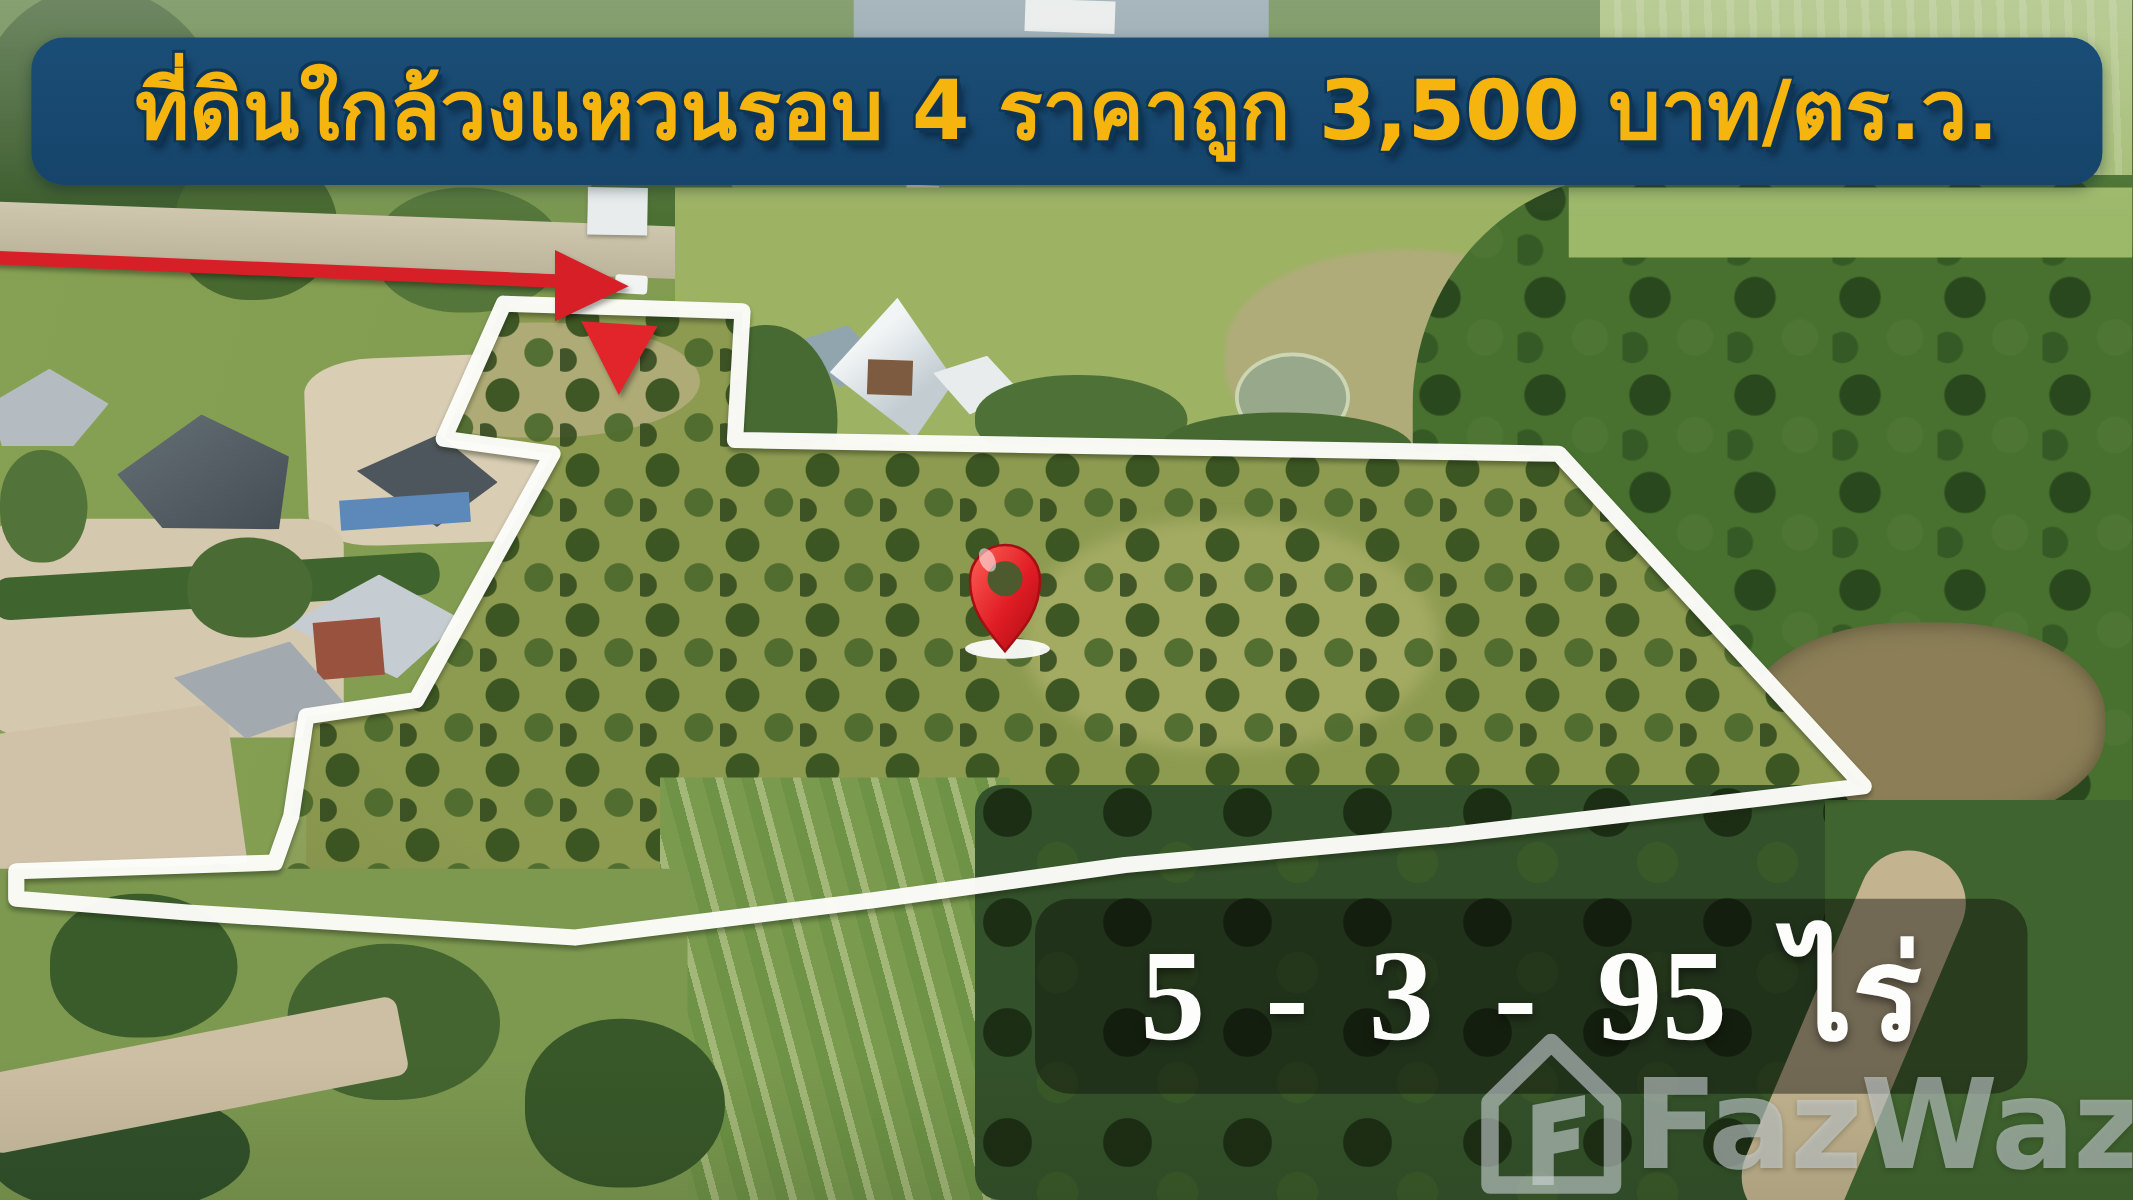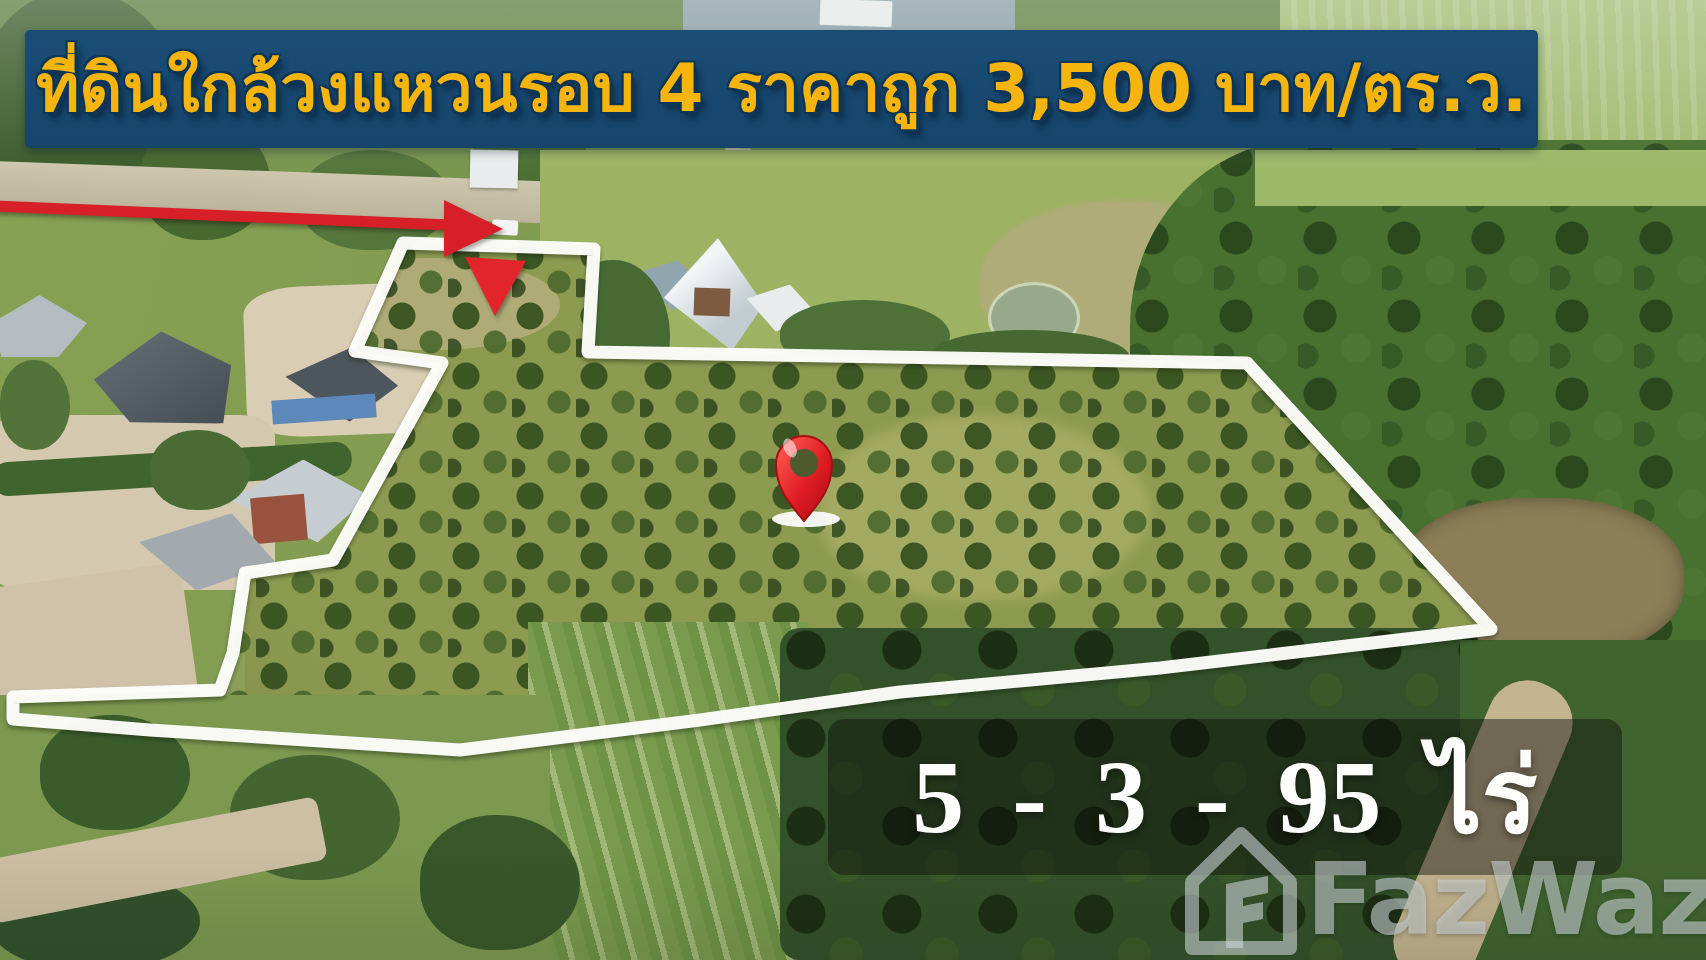--- a/index.html
+++ b/index.html
@@ -8,29 +8,29 @@
          background:linear-gradient(105deg,#87a154 0%,#7e9a4e 45%,#6f8f46 100%);}
   .abs{position:absolute;}
   
   .blob{border-radius:48% 52% 50% 46%;}
   .soft{filter:blur(2px);}
   
   #overlay{position:absolute;left:0;top:0;z-index:30;}
   .bnd{filter:drop-shadow(0 3px 2px rgba(25,35,15,.45));}
   .redmk{filter:drop-shadow(2px 3px 2px rgba(0,0,0,.35));}
   
-  #banner{position:absolute;left:25px;top:30px;width:1513px;height:118px;z-index:50;
+  #banner{position:absolute;left:25px;top:30px;width:1657px;height:118px;z-index:50;
           background:linear-gradient(180deg,#1a4d76 0%,#16446a 100%);
-          border-radius:5px;display:flex;align-items:center;justify-content:center;
+          border-radius:26px;display:flex;align-items:center;justify-content:center;
           box-shadow:0 4px 10px rgba(0,20,40,.35);}
   #banner .txt{color:#f6b40e;font-size:66px;font-weight:bold;line-height:1;white-space:nowrap;
           text-shadow:3px 4px 0 #0e3556,-2px -2px 0 #0e3556,2px -2px 0 #0e3556,-2px 2px 0 #0e3556,5px 7px 6px rgba(5,25,45,.6);}
   
   #sizebox{position:absolute;left:828px;top:719px;width:794px;height:156px;z-index:40;
-          background:rgba(12,12,8,.44);border-radius:16px;
+          background:rgba(12,12,8,.44);border-radius:28px;
           display:flex;align-items:center;justify-content:center;}
   #sizebox .txt{font-family:"Liberation Serif","DejaVu Serif",serif;font-weight:bold;
           font-size:104px;color:#fdfdfb;line-height:1;word-spacing:22px;white-space:nowrap;
           text-shadow:0 3px 8px rgba(0,0,0,.45);}
   
   #wmark{position:absolute;left:1182px;top:820px;z-index:60;display:flex;align-items:flex-start;}
   #wmark .wtxt{color:rgba(206,213,218,.58);font-size:100px;font-weight:800;letter-spacing:-2px;
           line-height:1;margin:30px 0 0 6px;text-shadow:0 2px 4px rgba(20,30,15,.25);}
 </style>
 </head>

